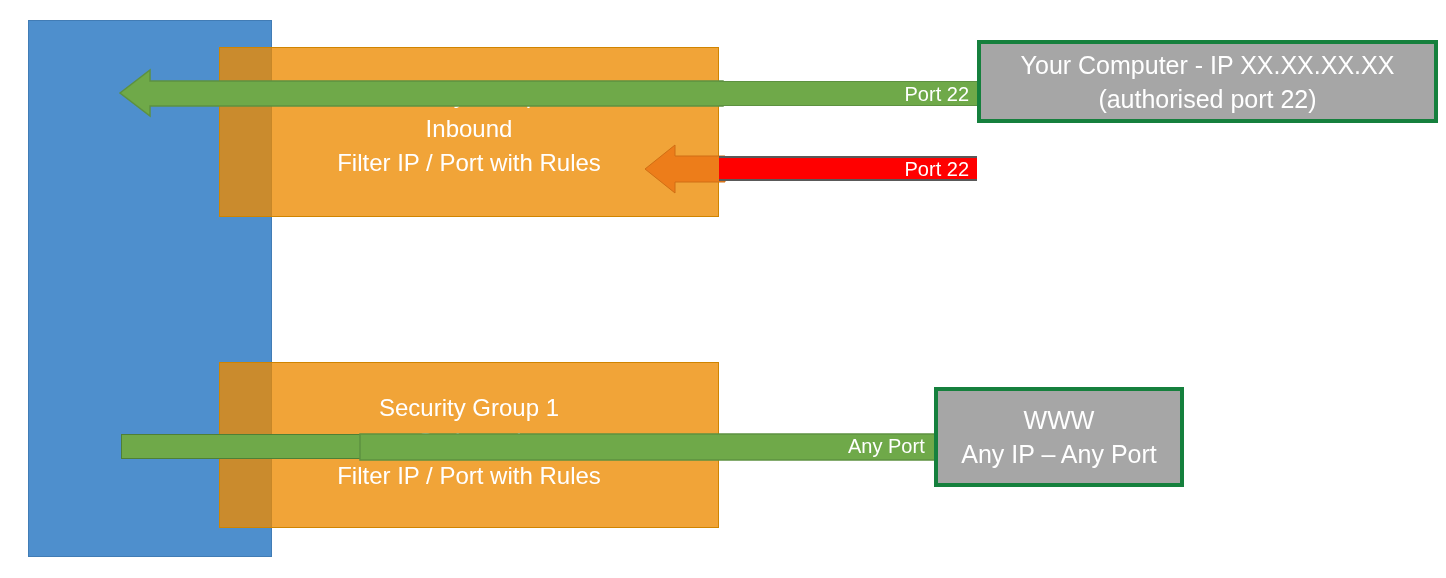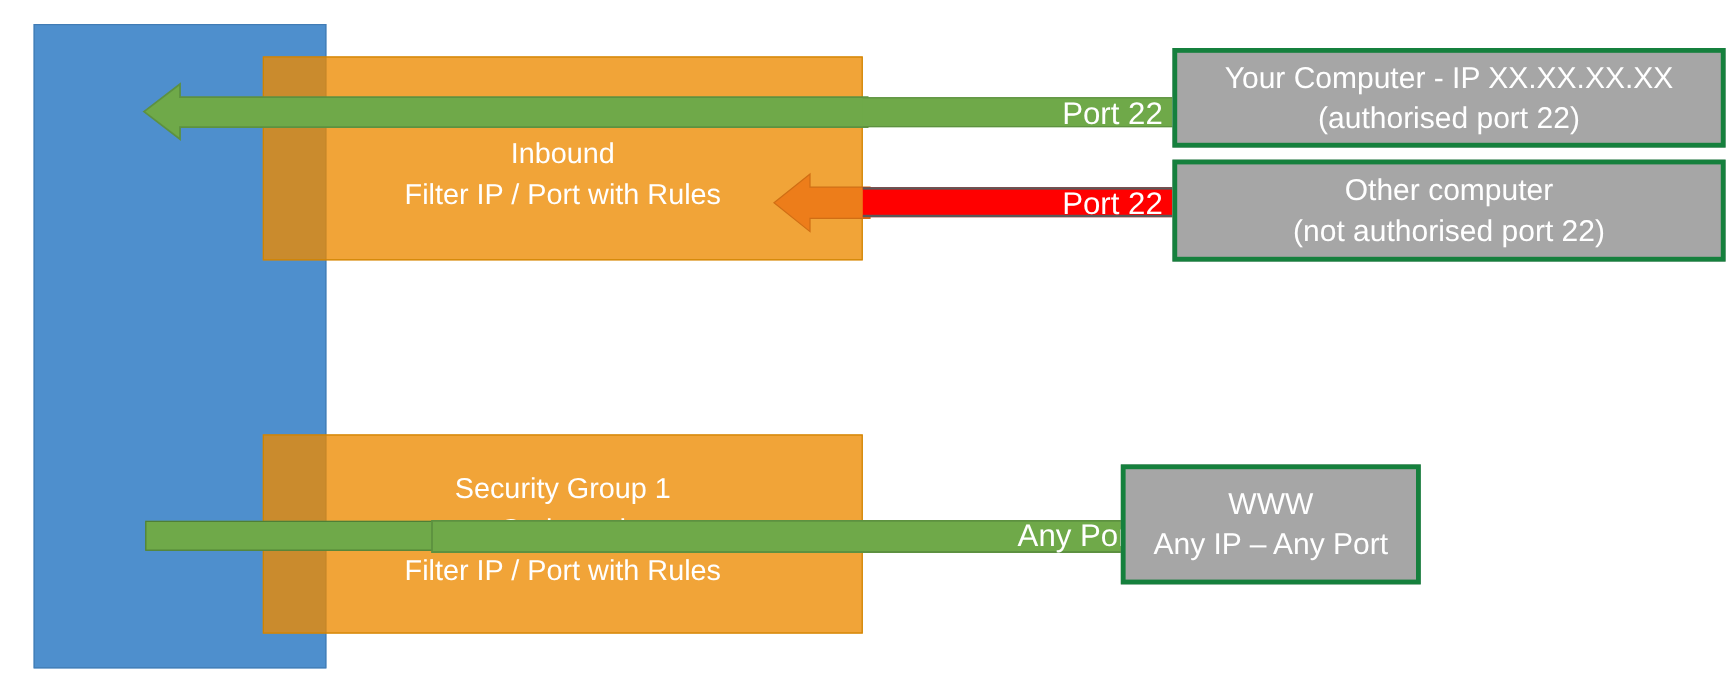--- a/index.html
+++ b/index.html
@@ -75,21 +75,21 @@
   .sg-outbound .sg-text { top: 28px; }
 
   
   .bar {
     position: absolute;
     box-sizing: border-box;
   }
   .bar-label {
     position: absolute;
     color: #ffffff;
-    font-size: 26px;
+    font-size: 20px;
     line-height: 24px;
     white-space: nowrap;
   }
 
   
   .bar-green-in {
     left: 719px;
     top: 81px;
     width: 258px;
     height: 25px;
@@ -202,18 +202,16 @@
 
   <div class="bar bar-green-out-stub"></div>
 
   <svg class="arrow-svg" style="left:360px; top:420px; width:623px; height:54px;" viewBox="0 0 623 54">
     <polygon points="0,14 592,14 592,3 623,27 592,51 592,40 0,40" fill="#6FA949" stroke="#5d9140" stroke-width="1.5"></polygon>
   </svg>
   <span class="bar-label" style="left:848px; top:434px;">Any Port</span>
 
   <div class="grey-box grey-your-computer">Your Computer - IP XX.XX.XX.XX
 (authorised port 22)</div>
-  <div class="grey-box grey-other-computer">Other computer
-(not authorised port 22)</div>
   <div class="grey-box grey-www">WWW
 Any IP – Any Port</div>
 
 </div>
 
 </body></html>

